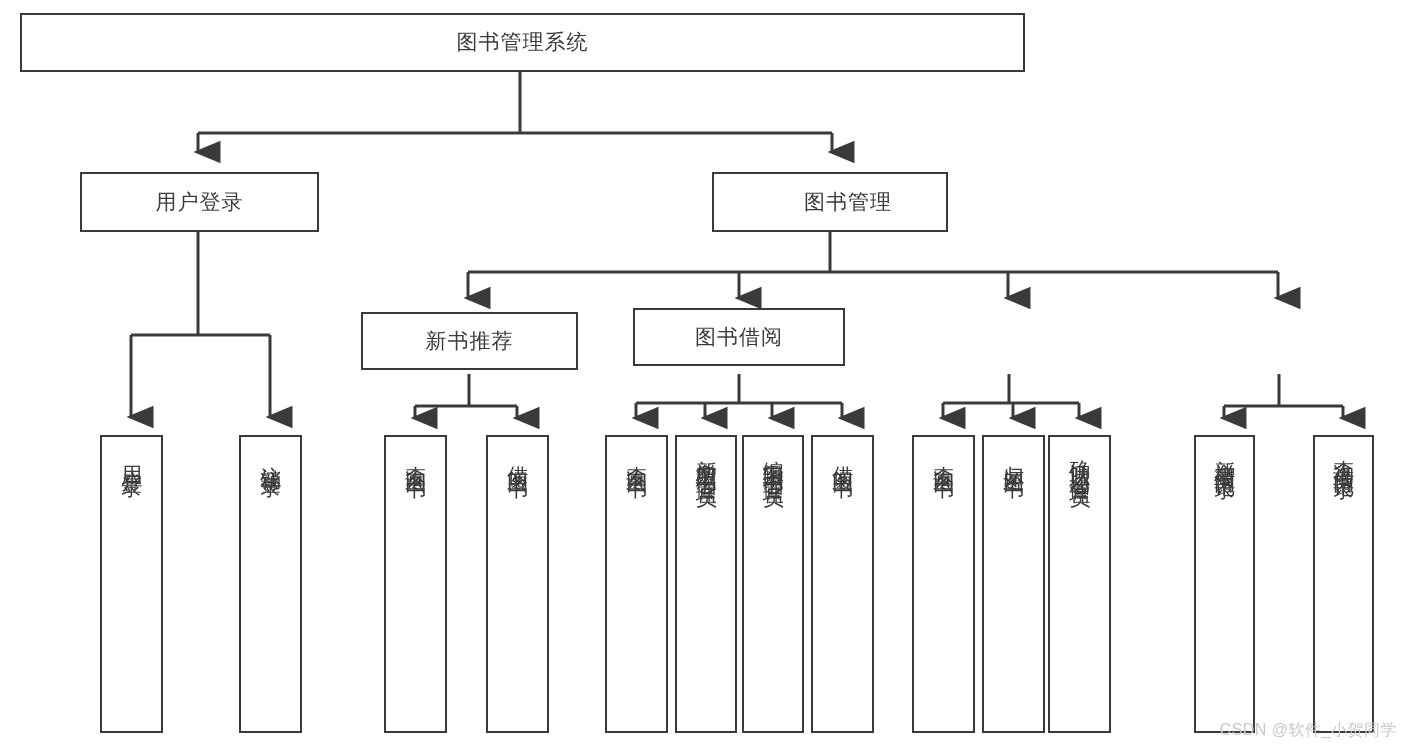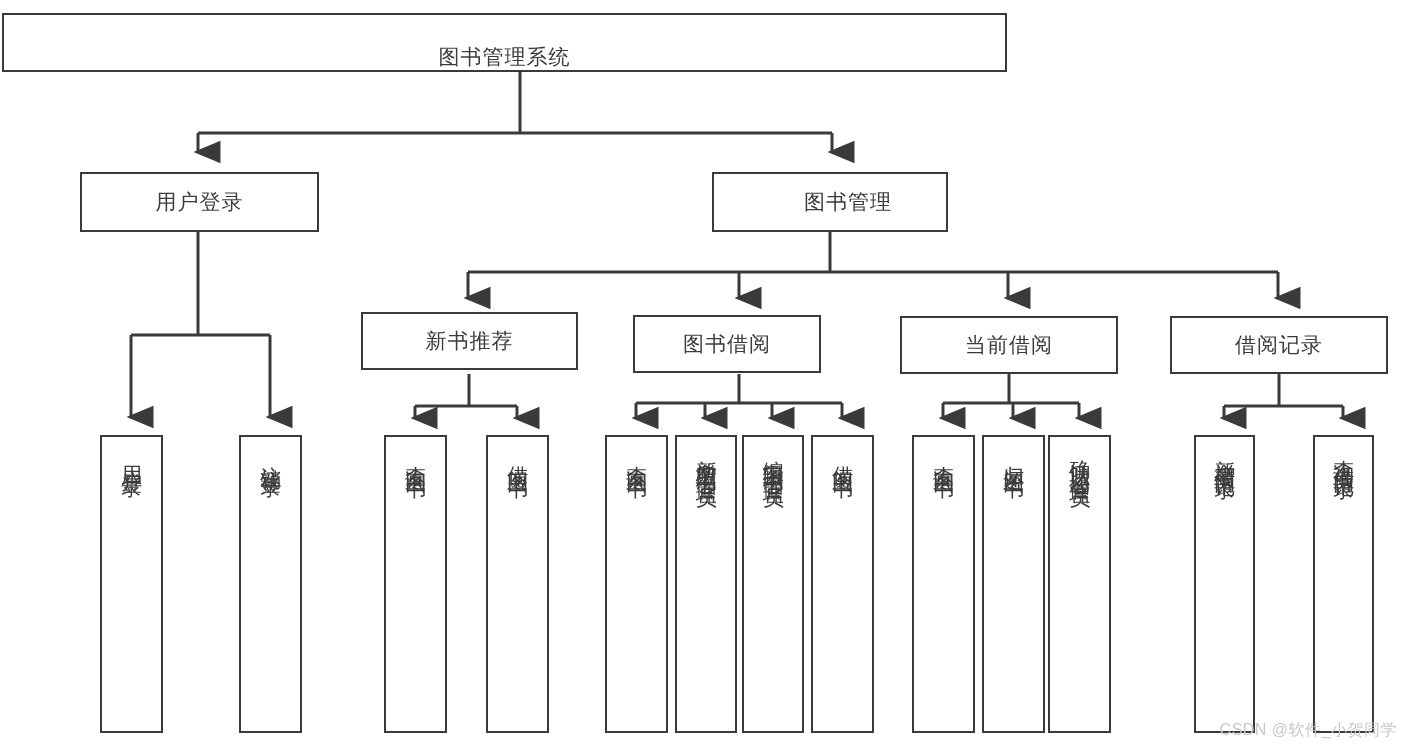--- a/index.html
+++ b/index.html
@@ -113,42 +113,36 @@
       <path d="M 1013 403 L 1013 418" marker-end="url(#arrow)"></path>
       <path d="M 1079 403 L 1079 418" marker-end="url(#arrow)"></path>
 
       <path d="M 1279 374 L 1279 406"></path>
       <path d="M 1224 406 L 1343 406"></path>
       <path d="M 1224 406 L 1224 418" marker-end="url(#arrow)"></path>
       <path d="M 1343 406 L 1343 418" marker-end="url(#arrow)"></path>
     </g>
   </svg>
 
-  <div class="node" style="left:2px; top:13px; width:1005px; height:59px;align-items:flex-end;">
+  <div class="node" style="left:20px; top:13px; width:1005px; height:59px;">
     <span class="label">图书管理系统</span>
   </div>
 
   <div class="node" style="left:80px; top:172px; width:239px; height:60px;">
     <span class="label">用户登录</span>
   </div>
   <div class="node" style="left:712px; top:172px; width:236px; height:60px;padding-left:36px;">
     <span class="label">图书管理</span>
   </div>
 
   <div class="node" style="left:361px; top:312px; width:217px; height:58px;">
     <span class="label">新书推荐</span>
   </div>
-  <div class="node" style="left:633px; top:315px; width:188px; height:58px;">
+  <div class="node" style="left:633px; top:308px; width:212px; height:58px;">
     <span class="label">图书借阅</span>
-  </div>
-  <div class="node" style="left:900px; top:316px; width:218px; height:58px;">
-    <span class="label">当前借阅</span>
-  </div>
-  <div class="node" style="left:1170px; top:316px; width:218px; height:58px;">
-    <span class="label">借阅记录</span>
   </div>
 
   <div class="node leaf" style="left:100px; top:435px; width:63px; height:298px;">
     <span class="label">用户登录</span>
   </div>
   <div class="node leaf" style="left:239px; top:435px; width:63px; height:298px;">
     <span class="label">注销登录</span>
   </div>
 
   <div class="node leaf" style="left:384px; top:435px; width:63px; height:298px;">

